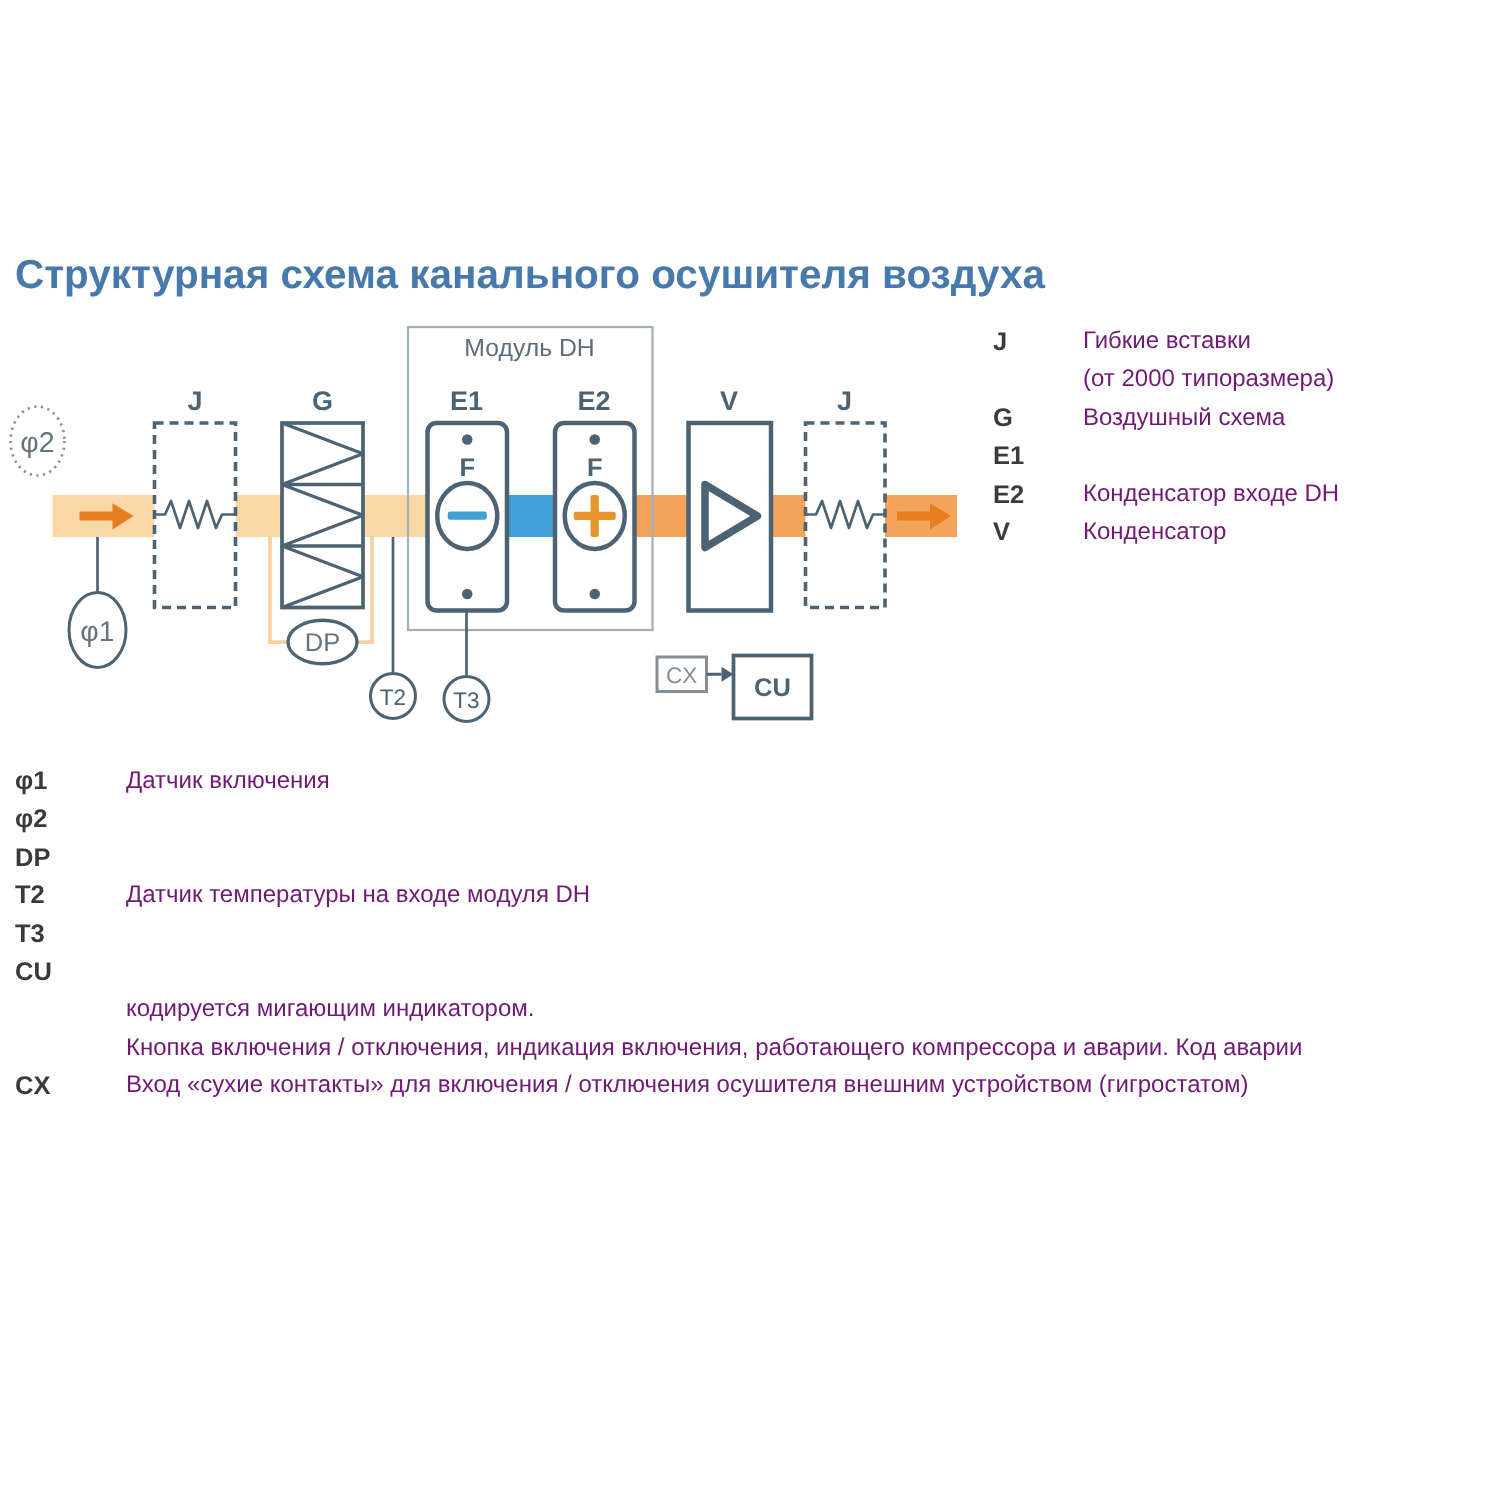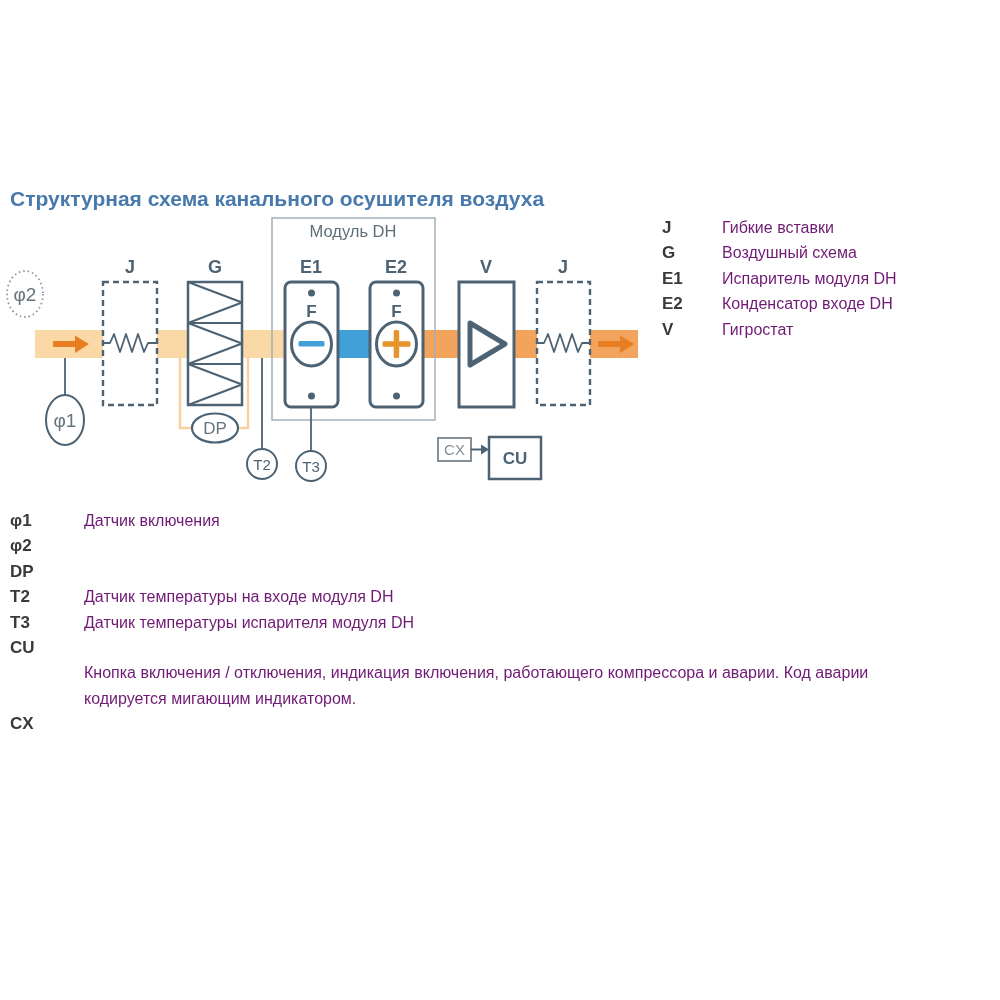--- a/index.html
+++ b/index.html
@@ -1,19 +1,19 @@
 <!DOCTYPE html>
 <html><head>
 <meta charset="utf-8">
 <style>
   html,body{margin:0;padding:0;background:#ffffff;}
   .page{position:relative;width:1000px;height:1000px;background:#ffffff;
         font-family:"Liberation Sans",sans-serif;overflow:hidden;}
-  .page-title{position:absolute;left:10px;top:167px;font-size:21px;line-height:32px;
-        font-weight:bold;color:#4879AC;white-space:nowrap;margin-top:16px;}
+  .page-title{position:absolute;left:10px;top:167px;font-size:27px;line-height:32px;
+        font-weight:bold;color:#4879AC;white-space:nowrap;}
   svg{position:absolute;left:0;top:0;font-family:"Liberation Sans",sans-serif;}
   svg text{font-family:"Liberation Sans",sans-serif;}
 
   .legend-right{position:absolute;left:662px;top:215px;}
   .legend-bottom{position:absolute;left:10px;top:508px;}
   .lg-row{display:flex;line-height:25.4px;font-size:18px;color:#3a3a3a;white-space:nowrap;}
   .legend-right .lg-key{width:60px;font-weight:bold;font-size:17px;}
   .legend-bottom .lg-key{width:74px;font-weight:bold;font-size:17px;}
   .lg-text{font-size:16px;color:#701a75;}
 </style>
@@ -125,67 +125,67 @@
     </g>
   </svg>
 
   <div class="legend-right">
     <div class="lg-row">
       <span class="lg-key">J</span>
       <span class="lg-text">Гибкие вставки</span>
     </div>
     <div class="lg-row">
       <span class="lg-key"></span>
+      <span class="lg-text">(от 2000 типоразмера)</span>
     </div>
     <div class="lg-row">
       <span class="lg-key">G</span>
       <span class="lg-text">Воздушный схема</span>
     </div>
     <div class="lg-row">
       <span class="lg-key">E1</span>
-      <span class="lg-text">Испаритель модуля DH</span>
     </div>
     <div class="lg-row">
       <span class="lg-key">E2</span>
       <span class="lg-text">Конденсатор входе DH</span>
     </div>
     <div class="lg-row">
       <span class="lg-key">V</span>
-      <span class="lg-text">Гигростат</span>
+      <span class="lg-text">Конденсатор</span>
     </div>
   </div>
 
   <div class="legend-bottom">
     <div class="lg-row">
       <span class="lg-key">φ1</span>
       <span class="lg-text">Датчик включения</span>
     </div>
     <div class="lg-row">
       <span class="lg-key">φ2</span>
     </div>
     <div class="lg-row">
       <span class="lg-key">DP</span>
     </div>
     <div class="lg-row">
       <span class="lg-key">T2</span>
       <span class="lg-text">Датчик температуры на входе модуля DH</span>
     </div>
     <div class="lg-row">
       <span class="lg-key">T3</span>
-      <span class="lg-text">Датчик температуры испарителя модуля DH</span>
     </div>
     <div class="lg-row">
       <span class="lg-key">CU</span>
     </div>
     <div class="lg-row">
       <span class="lg-key"></span>
+      <span class="lg-text">кодируется мигающим индикатором.</span>
+    </div>
+    <div class="lg-row">
+      <span class="lg-key"></span>
       <span class="lg-text">Кнопка включения / отключения, индикация включения, работающего компрессора и аварии. Код аварии</span>
     </div>
     <div class="lg-row">
-      <span class="lg-key"></span>
-      <span class="lg-text">кодируется мигающим индикатором.</span>
-    </div>
-    <div class="lg-row">
       <span class="lg-key">CX</span>
+      <span class="lg-text">Вход «сухие контакты» для включения / отключения осушителя внешним устройством (гигростатом)</span>
     </div>
   </div>
 
 </div>
 
 </body></html>

